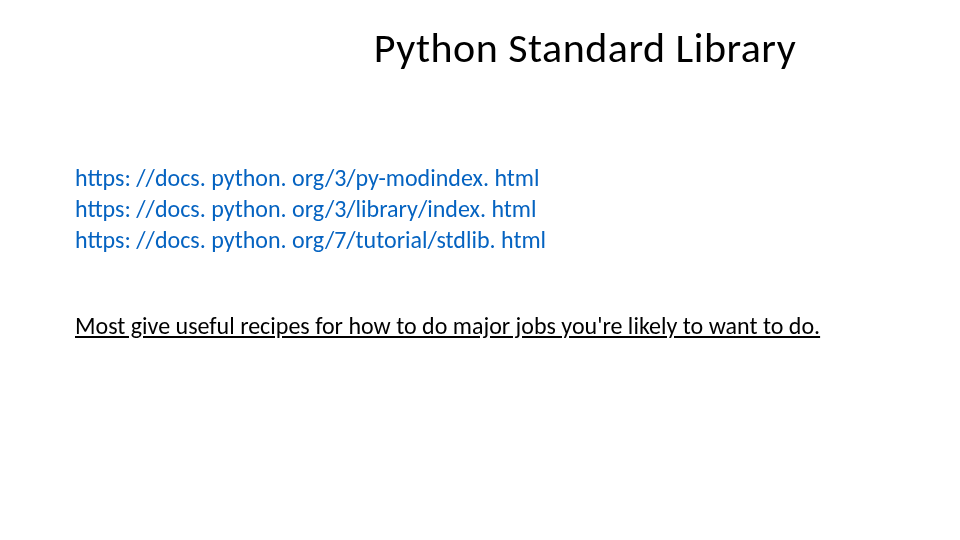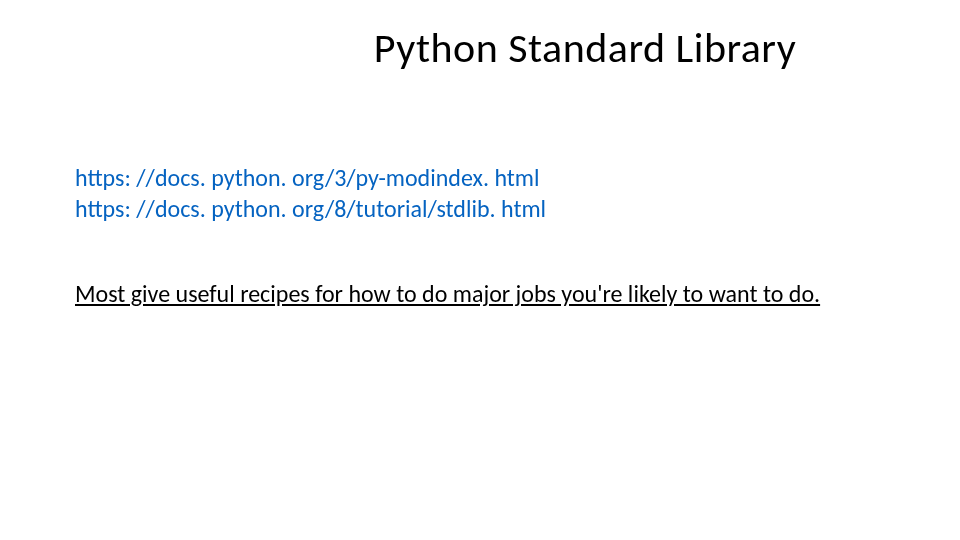--- a/index.html
+++ b/index.html
@@ -57,20 +57,23 @@
 <div class="slide">
 
   <div class="title">Python Standard Library</div>
 
   <div class="body">
 
     <span class="link-row">
       <a class="link">https: //docs. python. org/3/py-modindex. html</a>
     </span>
     <span class="link-row">
-      <a class="link">https: //docs. python. org/8/tutorial/stdlib. html</a>
+      <a class="link">https: //docs. python. org/3/library/index. html</a>
+    </span>
+    <span class="link-row">
+      <a class="link">https: //docs. python. org/7/tutorial/stdlib. html</a>
     </span>
 
     <div class="para">Most give useful recipes for how to do major jobs you're likely to want to do.</div>
 
   </div>
 
 </div>
 
 </body></html>

